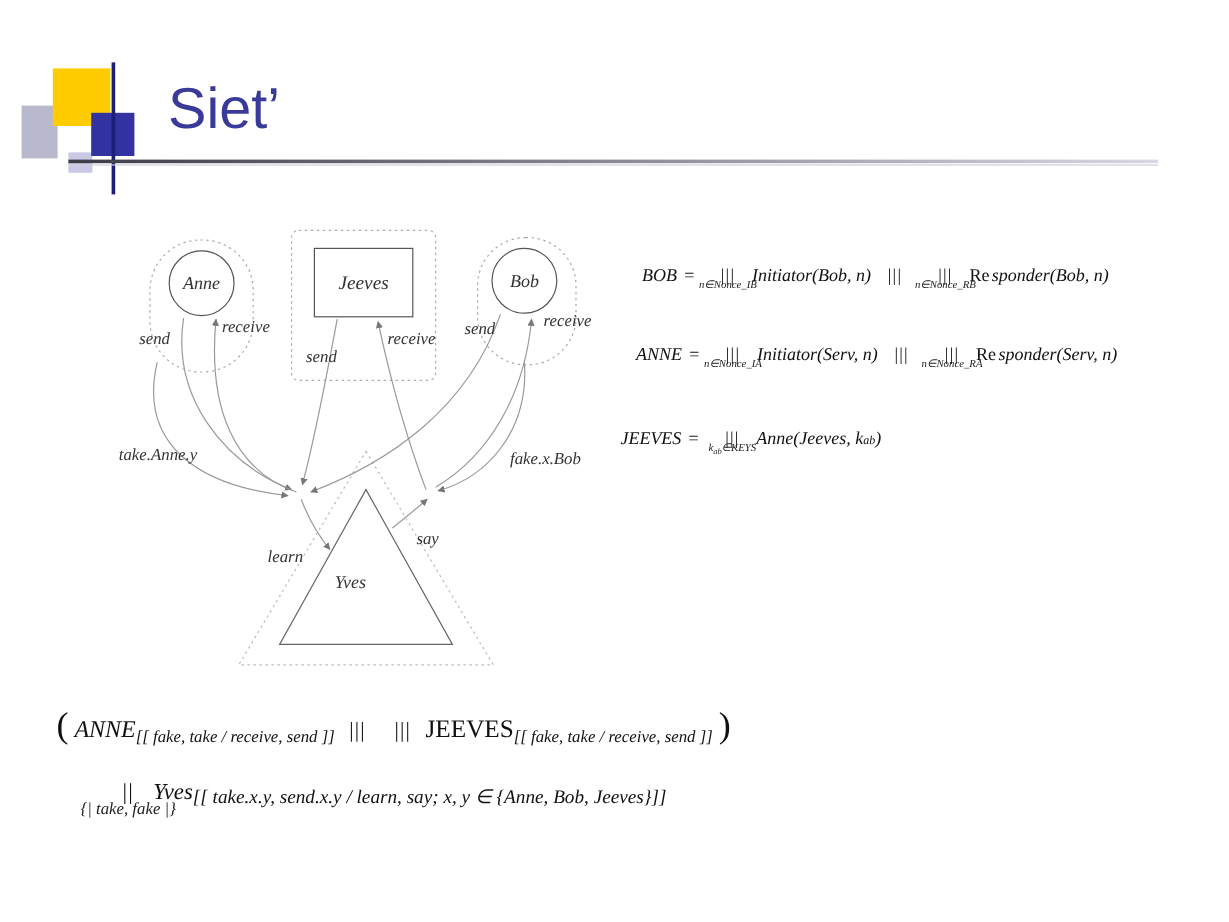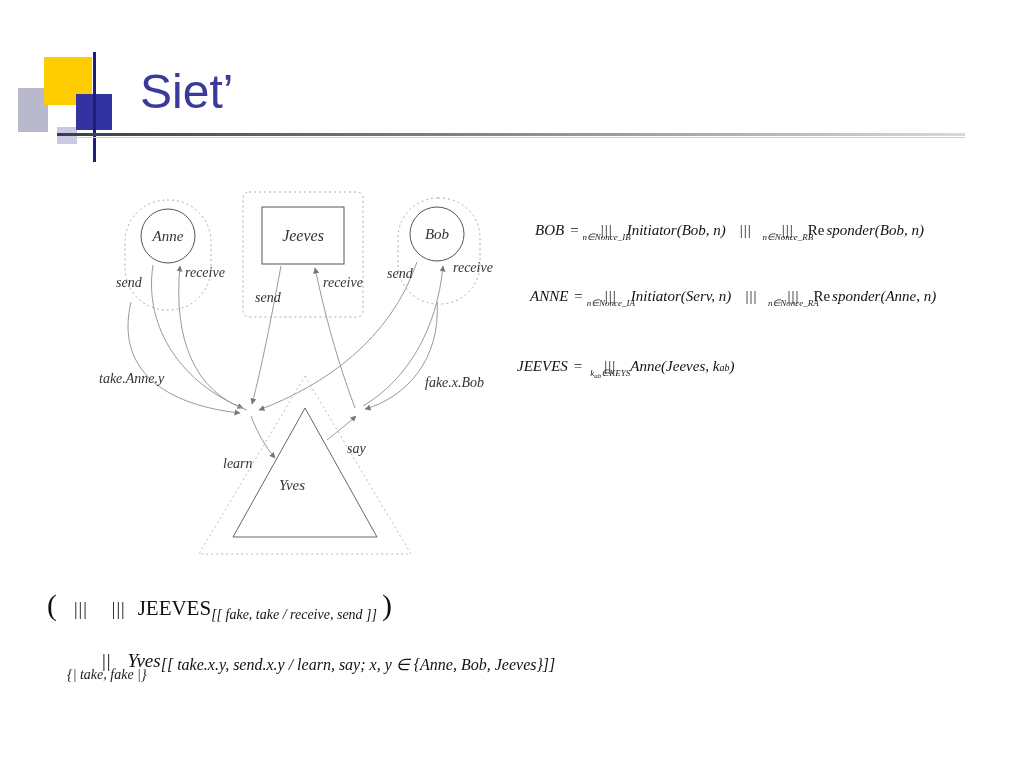--- a/index.html
+++ b/index.html
@@ -153,39 +153,40 @@
       <span class="op">|||</span>
       <span class="opsub">n∈Nonce_IA</span>
     </span>
     <span class="it">Initiator(Serv, n)</span>
     <span class="bin">|||</span>
     <span class="opstack">
       <span class="op">|||</span>
       <span class="opsub">n∈Nonce_RA</span>
     </span>
     <span class="up respref">Re</span>
-    <span class="it">sponder(Anne, n)</span>
+    <span class="it">sponder(Serv, n)</span>
   </div>
 
   <div class="frm frm-jeeves">
     <span class="it">JEEVES</span>
     <span class="eq">=</span>
     <span class="opstack">
       <span class="op">|||</span>
       <span class="opsub">
         <span class="it">k</span><span class="subsub">ab</span><span class="it">∈KEYS</span>
       </span>
     </span>
     <span class="it">Anne(Jeeves, k</span>
       <span class="subsub2">ab</span>
       <span class="it">)</span>
   </div>
 
   <div class="frm comp">
     <span class="paren">(</span>
+    <span><span class="it pname">ANNE</span><span class="relab">[[ fake, take / receive, send ]]</span></span>
     <span class="bin">|||</span>
     <span class="bin">|||</span>
     <span><span class="pname-up">JEEVES</span><span class="relab">[[ fake, take / receive, send ]]</span></span>
     <span class="paren">)</span>
   </div>
 
   <div class="frm yvesline">
     <span class="opstack">
       <span class="op">||</span>
       <span class="opsub">{| take, fake |}</span>

